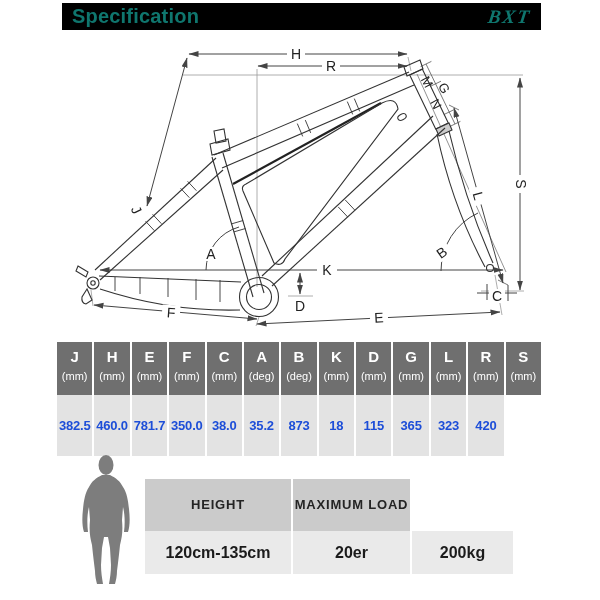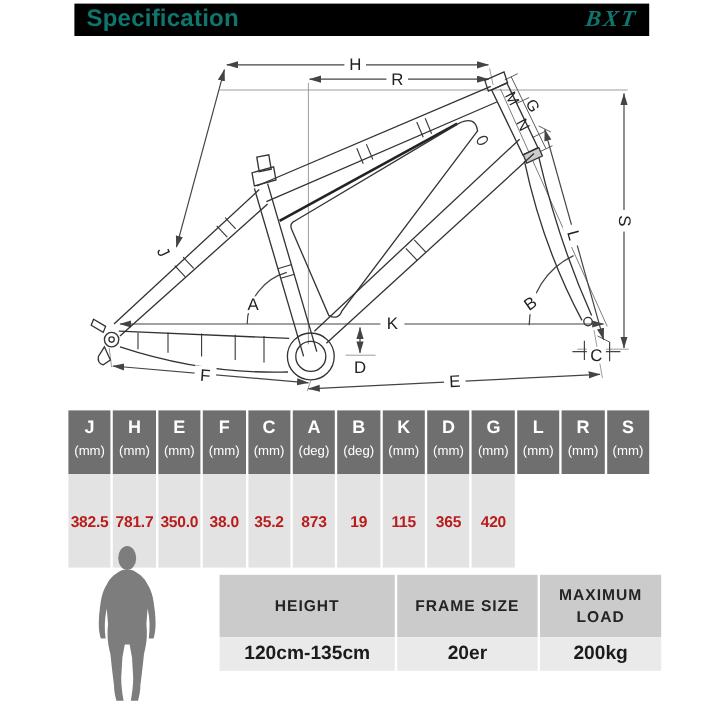--- a/index.html
+++ b/index.html
@@ -13,28 +13,28 @@
   .topbar .brand{font-size:19px;font-weight:800;font-style:italic;letter-spacing:2px;
                  transform:skewX(-8deg);font-family:"Liberation Serif",serif;}
   
   .spec{left:57px;top:342px;width:484px;}
   .spec .hrow,.spec .vrow{display:grid;grid-template-columns:repeat(13,1fr);gap:2px;}
   .spec .hcell{background:#6f6f6f;color:#fff;height:53px;display:flex;flex-direction:column;
                align-items:center;padding-top:7px;box-sizing:border-box;}
   .spec .hcell .big{font-size:15px;font-weight:700;line-height:1;}
   .spec .hcell .unit{font-size:11px;margin-top:7px;line-height:1;}
   .spec .vrow{margin-top:0px;}
-  .spec .vcell{background:#e3e3e3;color:#b91c1c;height:78px;display:flex;align-items:center;
+  .spec .vcell{background:#e3e3e3;color:#1d4ed8;height:61px;display:flex;align-items:center;
                justify-content:center;font-size:13px;font-weight:700;letter-spacing:-.2px;}
   
   .fit{left:145px;top:479px;width:370px;}
-  .fit .hrow,.fit .vrow{display:grid;grid-template-columns:146px 117px 101px;gap:2px;margin-left:38px;}
+  .fit .hrow,.fit .vrow{display:grid;grid-template-columns:146px 117px 101px;gap:2px;}
   .fit .hcell{background:#cbcbcb;color:#242424;height:52px;display:flex;align-items:center;
               justify-content:center;text-align:center;font-size:13px;font-weight:700;letter-spacing:.8px;line-height:1.35;}
-  .fit .vcell{background:#eaeaea;color:#1b1b1b;height:28px;display:flex;align-items:center;
+  .fit .vcell{background:#eaeaea;color:#1b1b1b;height:43px;display:flex;align-items:center;
               justify-content:center;font-size:16px;font-weight:700;}
   svg text{font-family:"Liberation Sans",sans-serif;font-size:14px;fill:#222;text-anchor:middle;}
   svg text.sm{font-size:13px;}
 </style>
 </head>
 <body>
 
 <div class="canvas">
 
   <div class="abs topbar">
@@ -257,43 +257,44 @@
           <span class="big">R</span>
           <span class="unit">(mm)</span>
         </div>
       <div class="hcell">
           <span class="big">S</span>
           <span class="unit">(mm)</span>
         </div>
     </div>
     <div class="vrow">
       <div class="vcell">382.5</div>
+      <div class="vcell">460.0</div>
       <div class="vcell">781.7</div>
       <div class="vcell">350.0</div>
       <div class="vcell">38.0</div>
       <div class="vcell">35.2</div>
       <div class="vcell">873</div>
-      <div class="vcell">19</div>
+      <div class="vcell">18</div>
       <div class="vcell">115</div>
       <div class="vcell">365</div>
+      <div class="vcell">323</div>
       <div class="vcell">420</div>
     </div>
   </div>
 
   <svg class="abs" style="left:60px;top:445px" width="95" height="152" viewBox="0 0 95 152">
     <g fill="#7d7d7d">
       <ellipse cx="46" cy="20" rx="7.5" ry="10"></ellipse>
       <path d="M42,30 C36,33 32,36 29,42 C25,48 24,55 23,64 C22,73 22,81 24,87 L28,87 C27,79 27,70 29,62 L30,75 C29,86 30,92 32,100 C33,110 34,118 35,126 C35,131 36,135 37,139 L43,139 C42,133 41,127 41,120 L42,103 L44,92 L48,92 L50,103 L51,120 C51,127 50,133 49,139 L55,139 C56,135 57,131 57,126 C58,118 59,110 60,100 C62,92 63,86 62,75 L63,62 C65,70 65,79 64,87 L68,87 C70,81 70,73 69,64 C68,55 67,48 63,42 C60,36 56,33 50,30 Z"></path>
     </g>
   </svg>
 
   <div class="abs fit">
     <div class="hrow">
       <div class="hcell">HEIGHT</div>
-      <div class="hcell">FRAME SIZE</div>
       <div class="hcell">MAXIMUM LOAD</div>
     </div>
     <div class="vrow">
       <div class="vcell">120cm-135cm</div>
       <div class="vcell">20er</div>
       <div class="vcell">200kg</div>
     </div>
   </div>
 
 </div>

